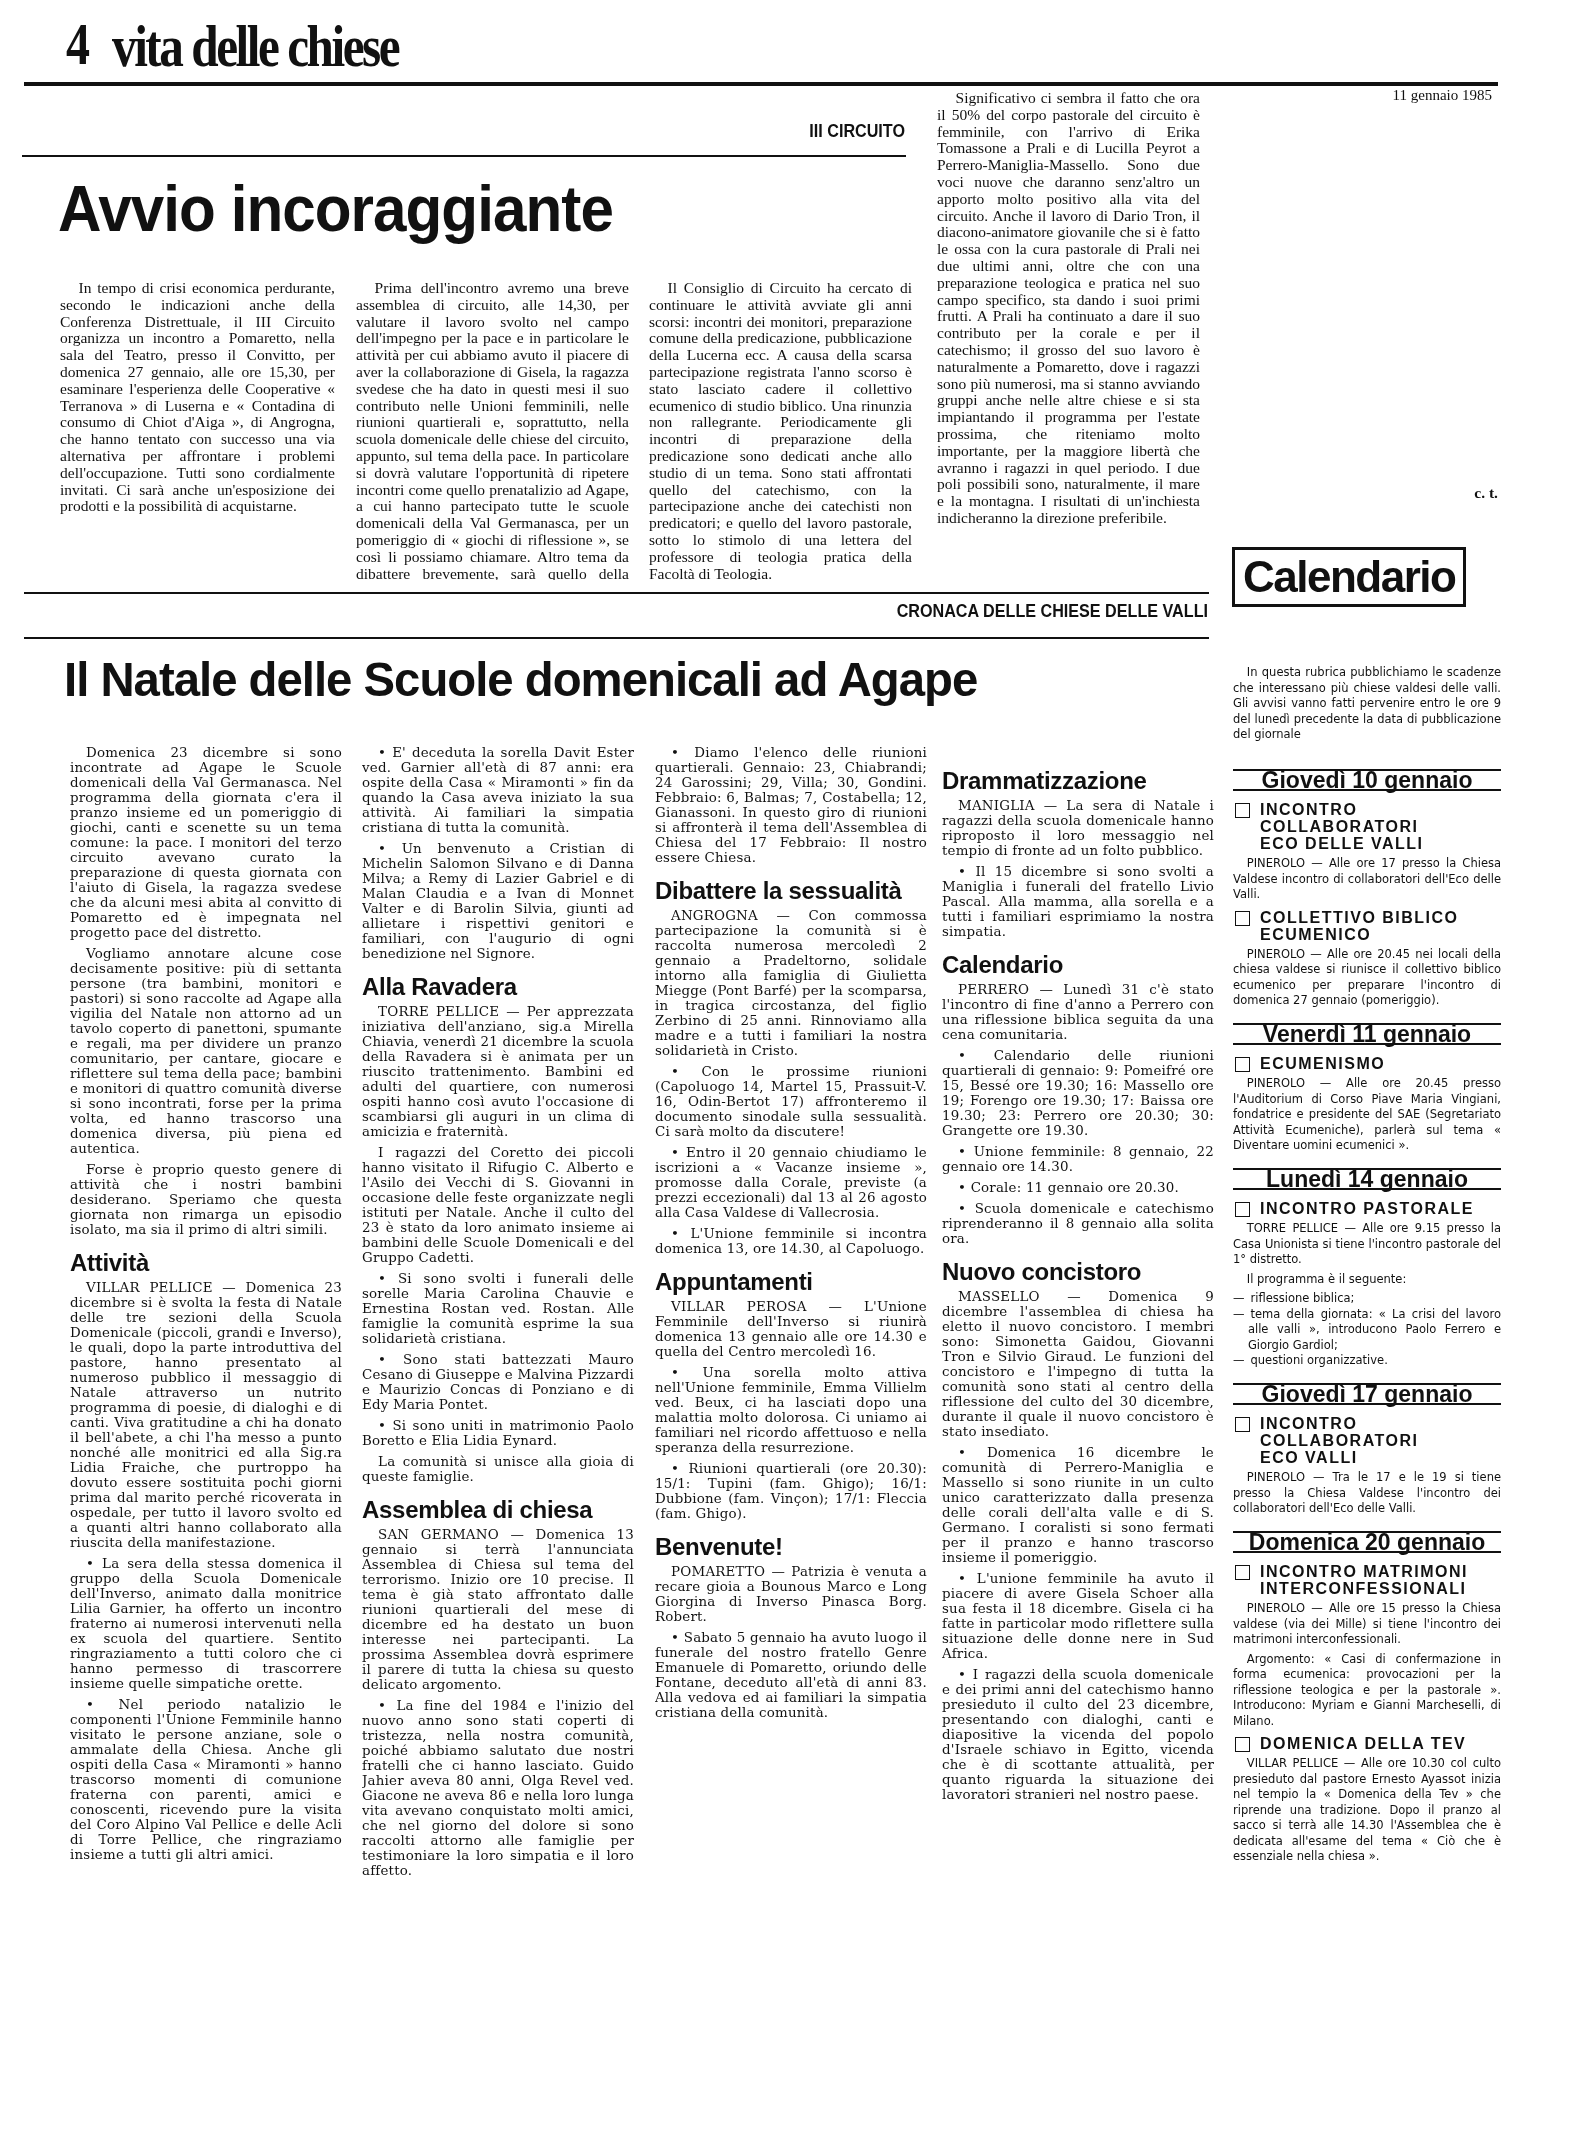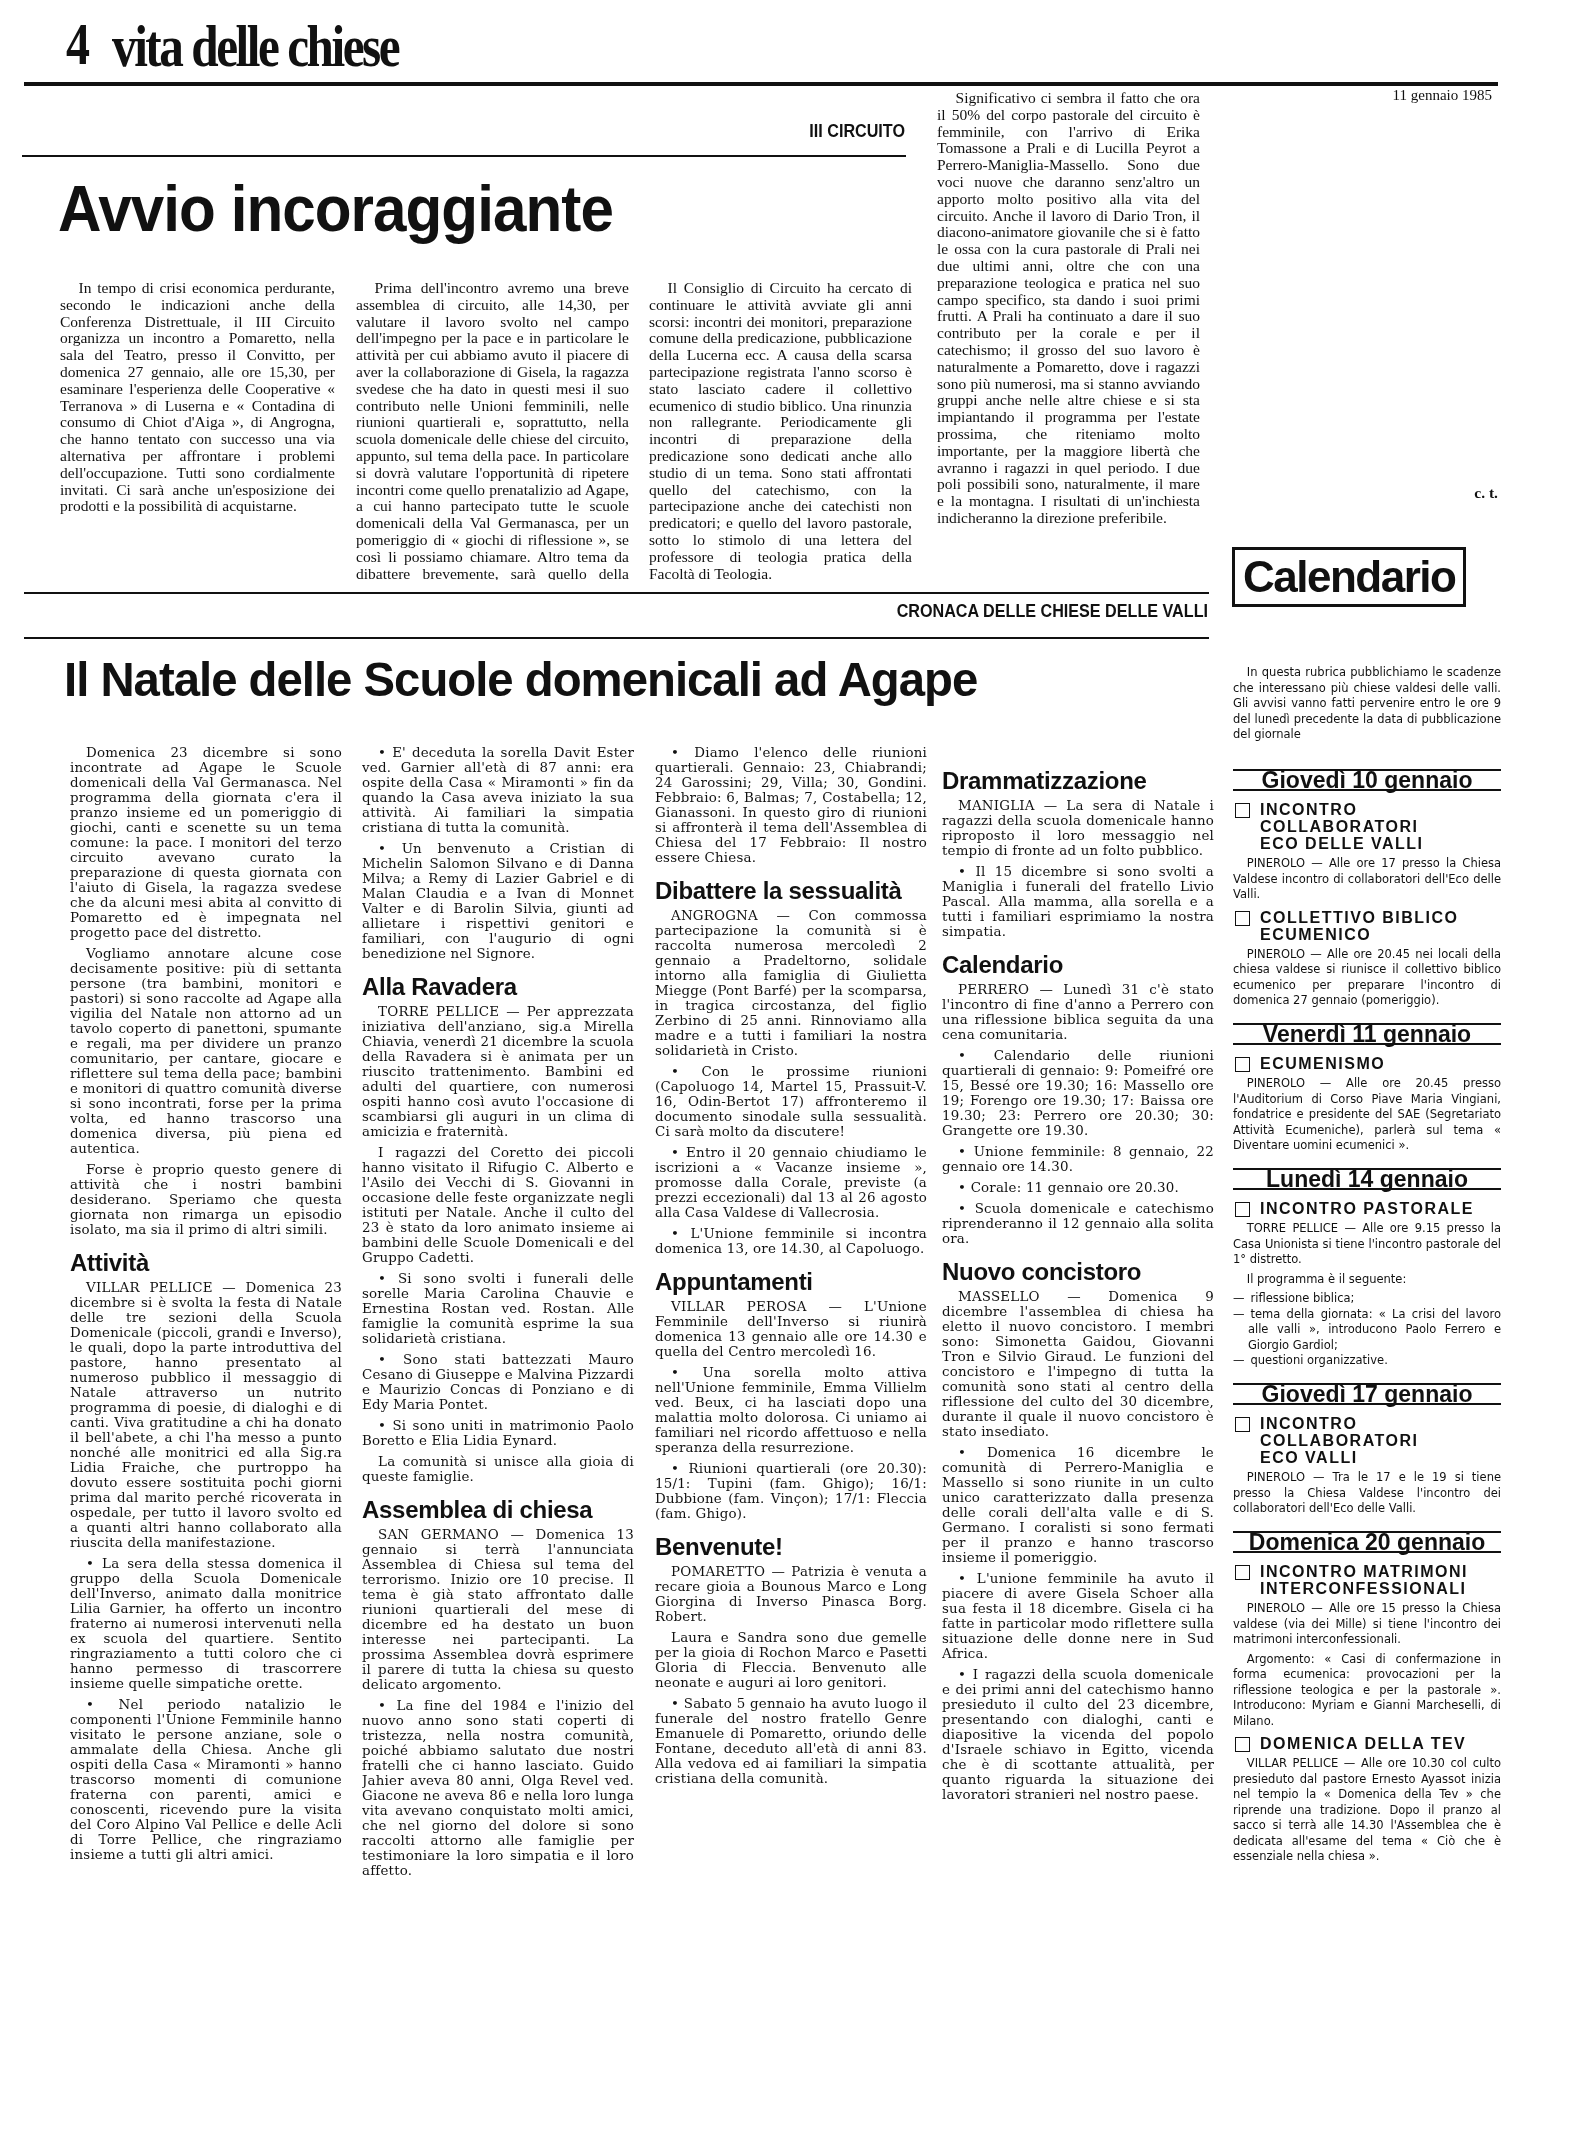--- a/index.html
+++ b/index.html
@@ -94,34 +94,33 @@
   <p>ANGROGNA — Con commossa partecipazione la comunità si è raccolta numerosa mercoledì 2 gennaio a Pradeltorno, solidale intorno alla famiglia di Giulietta Miegge (Pont Barfé) per la scomparsa, in tragica circostanza, del figlio Zerbino di 25 anni. Rinnoviamo alla madre e a tutti i familiari la nostra solidarietà in Cristo.</p>
   <p>• Con le prossime riunioni (Capoluogo 14, Martel 15, Prassuit-V. 16, Odin-Bertot 17) affronteremo il documento sinodale sulla sessualità. Ci sarà molto da discutere!</p>
   <p>• Entro il 20 gennaio chiudiamo le iscrizioni a « Vacanze insieme », promosse dalla Corale, previste (a prezzi eccezionali) dal 13 al 26 agosto alla Casa Valdese di Vallecrosia.</p>
   <p>• L'Unione femminile si incontra domenica 13, ore 14.30, al Capoluogo.</p>
   <div class="sub-head">Appuntamenti</div>
   <p>VILLAR PEROSA — L'Unione Femminile dell'Inverso si riunirà domenica 13 gennaio alle ore 14.30 e quella del Centro mercoledì 16.</p>
   <p>• Una sorella molto attiva nell'Unione femminile, Emma Villielm ved. Beux, ci ha lasciati dopo una malattia molto dolorosa. Ci uniamo ai familiari nel ricordo affettuoso e nella speranza della resurrezione.</p>
   <p>• Riunioni quartierali (ore 20.30): 15/1: Tupini (fam. Ghigo); 16/1: Dubbione (fam. Vinçon); 17/1: Fleccia (fam. Ghigo).</p>
   <div class="sub-head">Benvenute!</div>
   <p>POMARETTO — Patrizia è venuta a recare gioia a Bounous Marco e Long Giorgina di Inverso Pinasca Borg. Robert.</p>
-  <p>Laura e Sandra sono due gemelle per la gioia di Rochon Marco e Pasetti Gloria di Fleccia. Benvenuto alle neonate e auguri ai loro genitori.</p>
   <p>• Sabato 5 gennaio ha avuto luogo il funerale del nostro fratello Genre Emanuele di Pomaretto, oriundo delle Fontane, deceduto all'età di anni 83. Alla vedova ed ai familiari la simpatia cristiana della comunità.</p>
 </div>
 
 <div class="col main-col" style="left:942px; top:745px; width:272px; height:1390px; overflow:hidden;">
   <div class="sub-head" style="margin-top:28px;">Drammatizzazione</div>
   <p>MANIGLIA — La sera di Natale i ragazzi della scuola domenicale hanno riproposto il loro messaggio nel tempio di fronte ad un folto pubblico.</p>
   <p>• Il 15 dicembre si sono svolti a Maniglia i funerali del fratello Livio Pascal. Alla mamma, alla sorella e a tutti i familiari esprimiamo la nostra simpatia.</p>
   <div class="sub-head">Calendario</div>
   <p>PERRERO — Lunedì 31 c'è stato l'incontro di fine d'anno a Perrero con una riflessione biblica seguita da una cena comunitaria.</p>
   <p>• Calendario delle riunioni quartierali di gennaio: 9: Pomeifré ore 15, Bessé ore 19.30; 16: Massello ore 19; Forengo ore 19.30; 17: Baissa ore 19.30; 23: Perrero ore 20.30; 30: Grangette ore 19.30.</p>
   <p>• Unione femminile: 8 gennaio, 22 gennaio ore 14.30.</p>
   <p>• Corale: 11 gennaio ore 20.30.</p>
-  <p>• Scuola domenicale e catechismo riprenderanno il 12 gennaio alla solita ora.</p>
+  <p>• Scuola domenicale e catechismo riprenderanno il 8 gennaio alla solita ora.</p>
   <div class="sub-head">Nuovo concistoro</div>
   <p>MASSELLO — Domenica 9 dicembre l'assemblea di chiesa ha eletto il nuovo concistoro. I membri sono: Simonetta Gaidou, Giovanni Tron e Silvio Giraud. Le funzioni del concistoro e l'impegno di tutta la comunità sono stati al centro della riflessione del culto del 30 dicembre, durante il quale il nuovo concistoro è stato insediato.</p>
   <p>• Domenica 16 dicembre le comunità di Perrero-Maniglia e Massello si sono riunite in un culto unico caratterizzato dalla presenza delle corali dell'alta valle e di S. Germano. I coralisti si sono fermati per il pranzo e hanno trascorso insieme il pomeriggio.</p>
   <p>• L'unione femminile ha avuto il piacere di avere Gisela Schoer alla sua festa il 18 dicembre. Gisela ci ha fatte in particolar modo riflettere sulla situazione delle donne nere in Sud Africa.</p>
   <p>• I ragazzi della scuola domenicale e dei primi anni del catechismo hanno presieduto il culto del 23 dicembre, presentando con dialoghi, canti e diapositive la vicenda del popolo d'Israele schiavo in Egitto, vicenda che è di scottante attualità, per quanto riguarda la situazione dei lavoratori stranieri nel nostro paese.</p>
 </div>
 
 <div class="col cal-side" style="left:1233px; top:665px; width:268px; height:1470px; overflow:hidden;">
   <p>In questa rubrica pubblichiamo le scadenze che interessano più chiese valdesi delle valli. Gli avvisi vanno fatti pervenire entro le ore 9 del lunedì precedente la data di pubblicazione del giornale</p>
 

